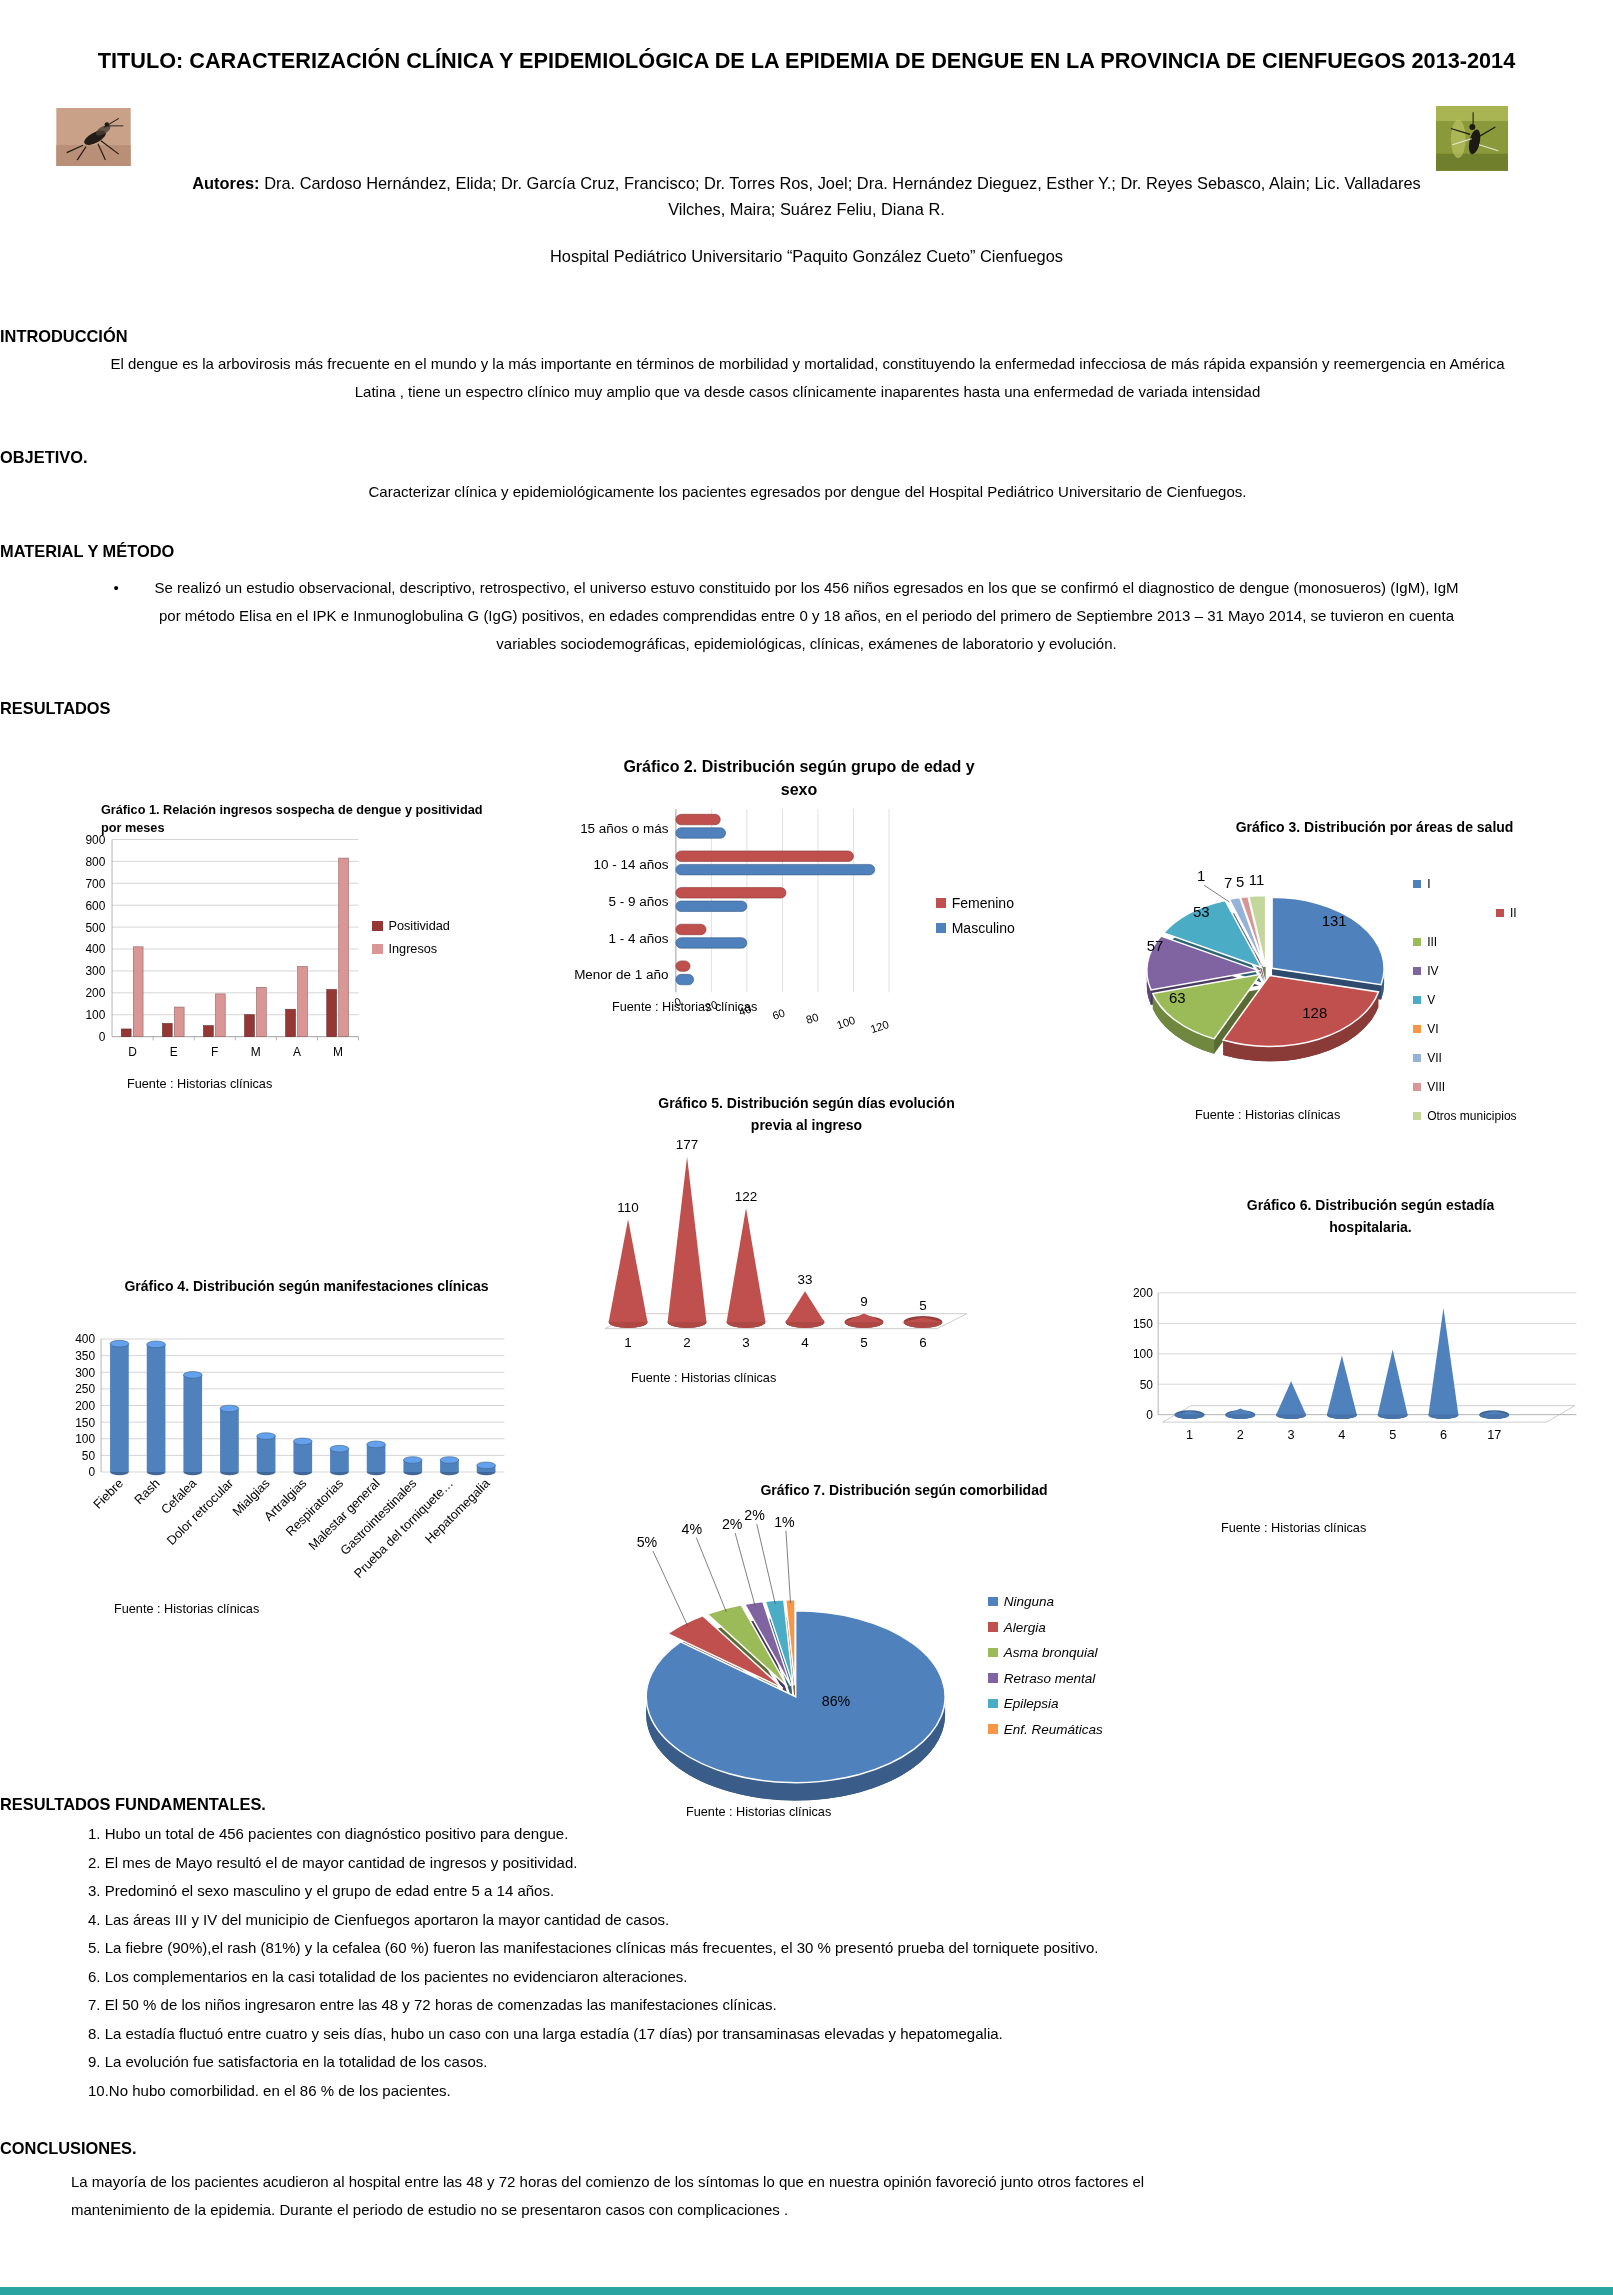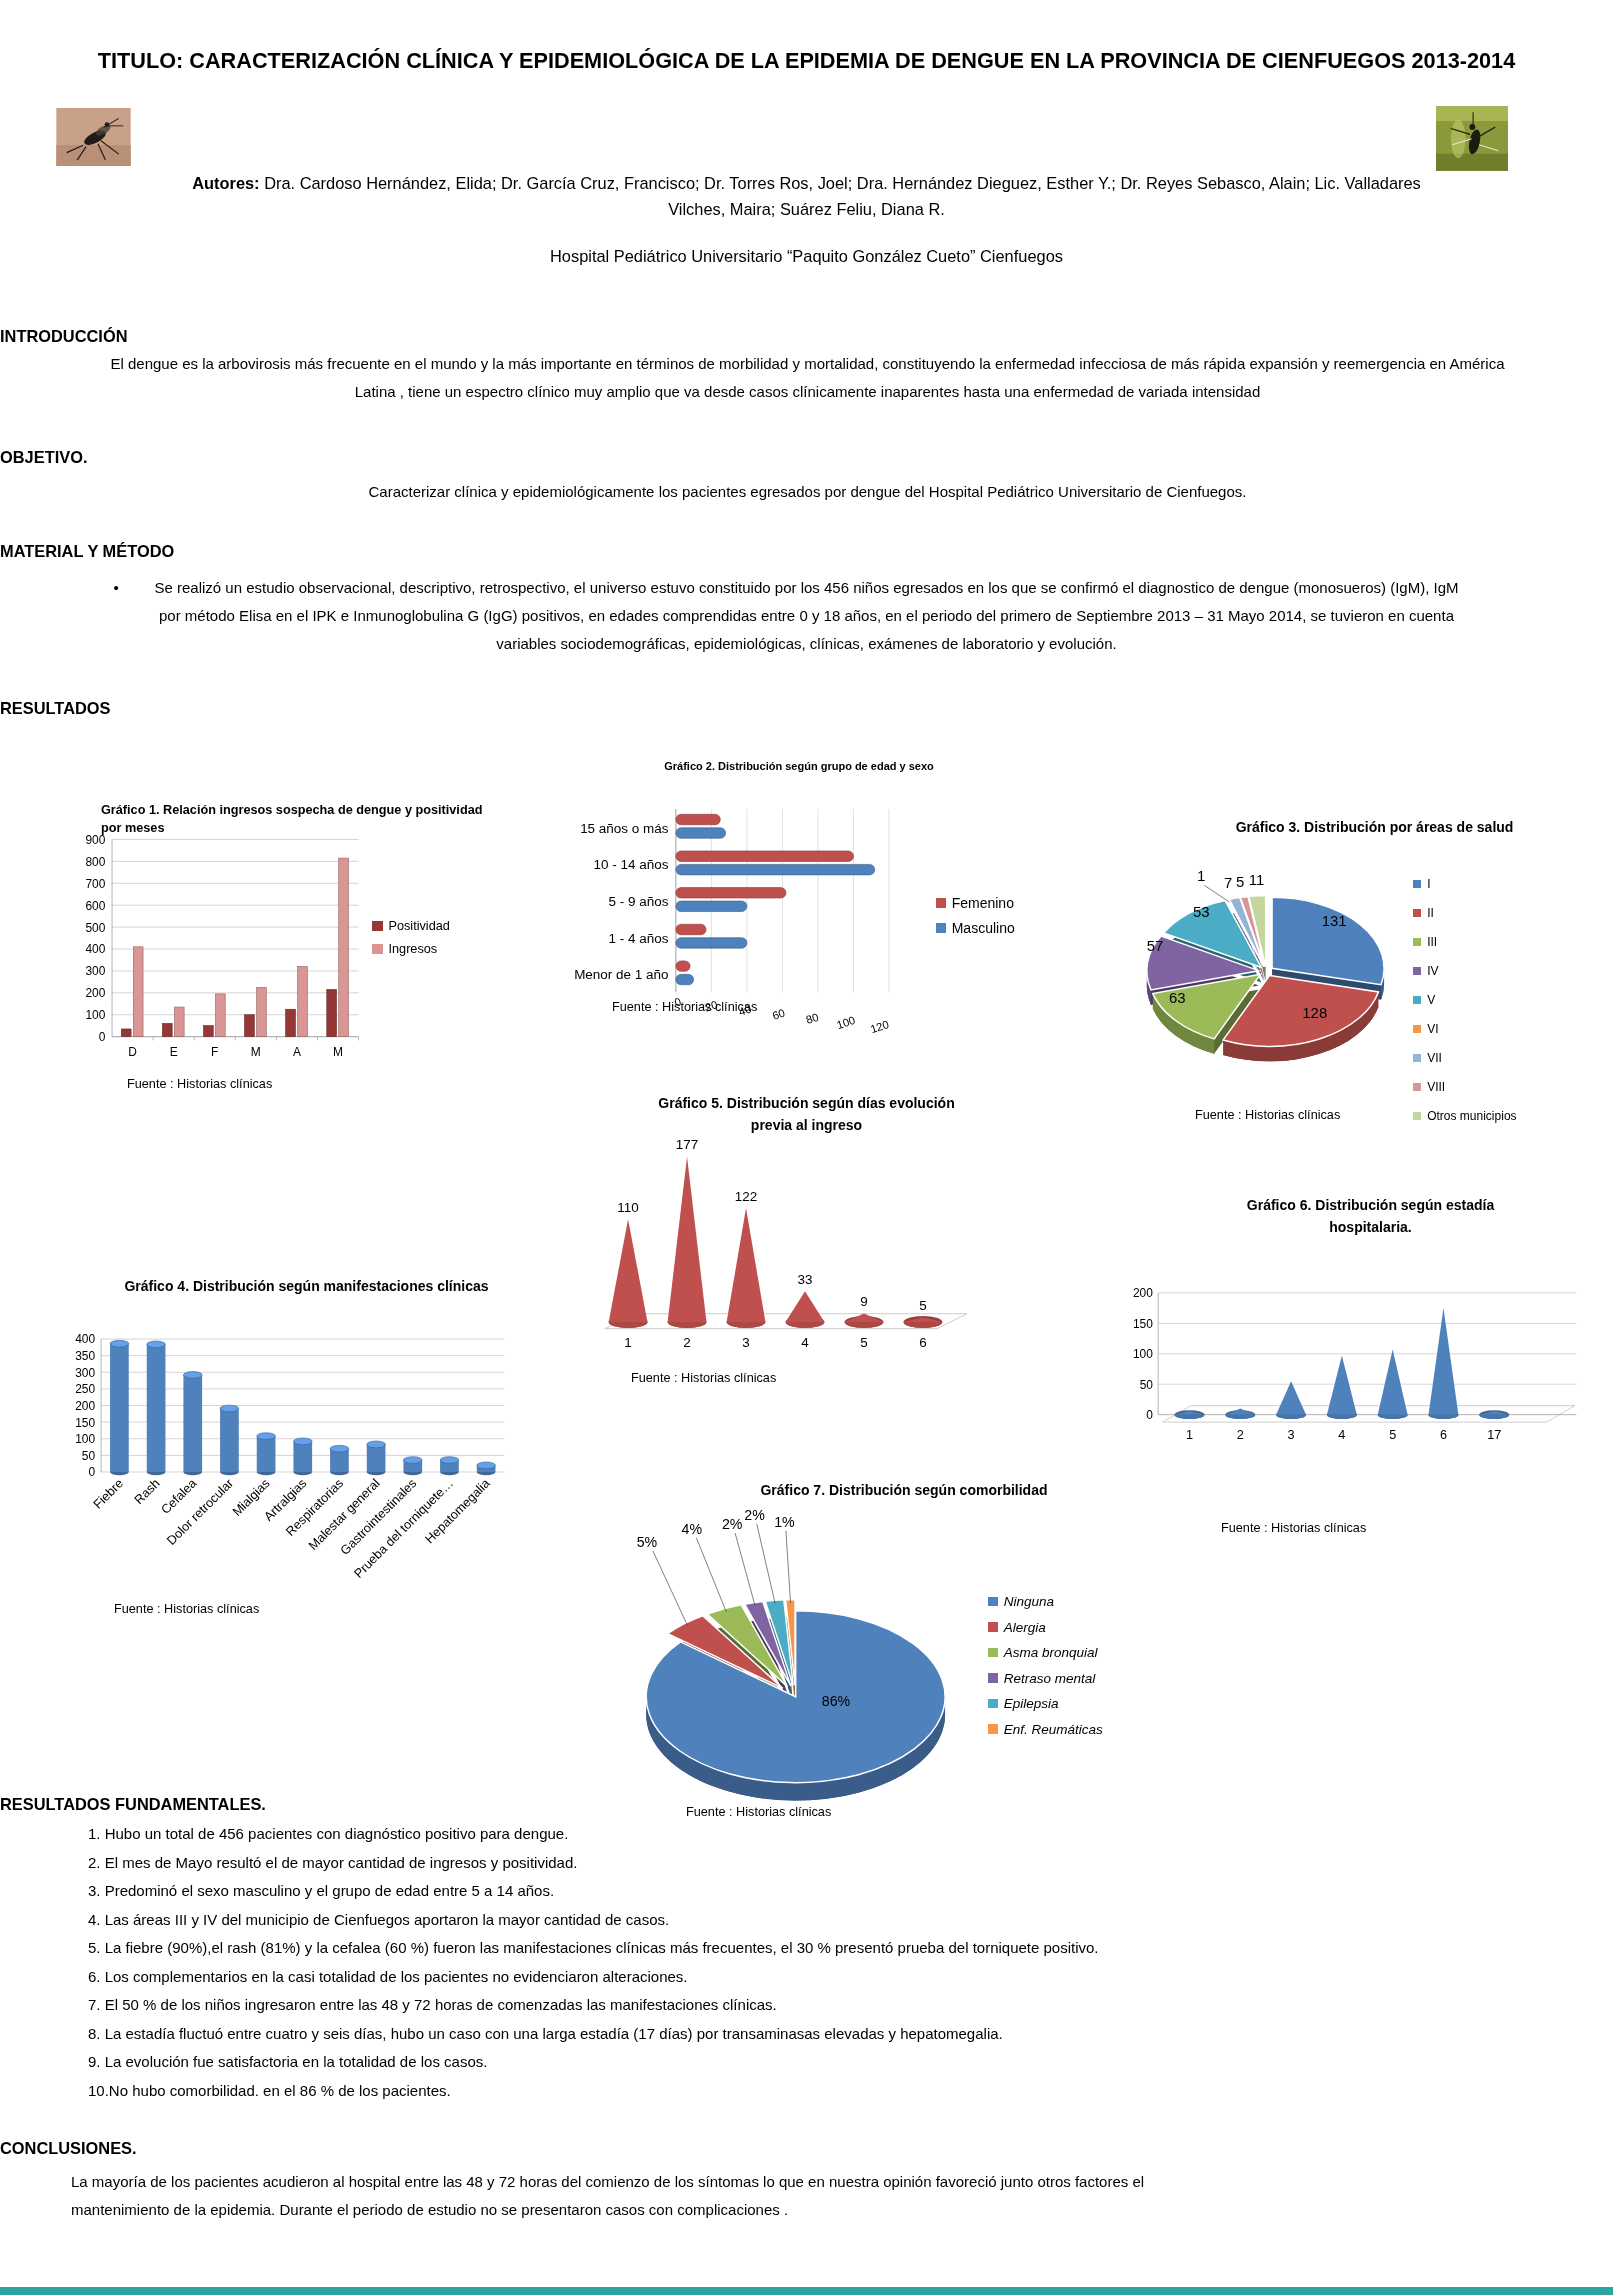--- a/index.html
+++ b/index.html
@@ -139,21 +139,21 @@
           <span>Positividad</span>
         </div>
         <div class="legend-item" style="margin-bottom: 9px;">
           <span class="sw" style="width: 10.5px; height: 10.5px; background: rgb(217, 150, 148);"></span>
           <span>Ingresos</span>
         </div>
       </div>
     </div>
 
   <div class="chart" style="left:545px;top:749px;width:516px;height:291px">
-    <div class="chart-title" style="left:67px;top:6px;width:374px;font-size:11px;line-height:23px">Gráfico  2. Distribución  según grupo de edad y sexo</div>
+    <div class="chart-title" style="left:67px;top:6px;width:374px;font-size:16px;line-height:23px">Gráfico  2. Distribución  según grupo de edad y sexo</div>
     <div class="fuente" style="left:67px;top:251px">Fuente : Historias clínicas</div>
   <svg width="516" height="232" style="top:54px" viewBox="0 0 690 310">
         <line x1="175" y1="8" x2="175" y2="253" stroke="#d6d6d6"></line>
         <line x1="222.5" y1="8" x2="222.5" y2="253" stroke="#d6d6d6"></line>
         <line x1="270" y1="8" x2="270" y2="253" stroke="#d6d6d6"></line>
         <line x1="317.5" y1="8" x2="317.5" y2="253" stroke="#d6d6d6"></line>
         <line x1="365" y1="8" x2="365" y2="253" stroke="#d6d6d6"></line>
         <line x1="412.5" y1="8" x2="412.5" y2="253" stroke="#d6d6d6"></line>
         <line x1="460" y1="8" x2="460" y2="253" stroke="#d6d6d6"></line>
         <line x1="175" y1="8" x2="175" y2="253" stroke="#9a9a9a"></line>
@@ -227,21 +227,21 @@
         <text x="78" y="64" font-size="20" fill="#000" text-anchor="middle">1</text>
         <text x="114" y="74" font-size="20" fill="#000" text-anchor="middle">7</text>
         <text x="130" y="72" font-size="20" fill="#000" text-anchor="middle">5</text>
         <text x="152" y="70" font-size="20" fill="#000" text-anchor="middle">11</text>
       </svg>
       <div class="legend" style="left: 270px; top: 66px; font-size: 12px;">
         <div class="legend-item" style="margin-bottom: 15px;">
           <span class="sw" style="width: 8.2px; height: 8.2px; background: rgb(79, 129, 189);"></span>
           <span>I</span>
         </div>
-        <div class="legend-item" style="margin-bottom: 15px;">
+        <div class="legend-item" style="margin-bottom: 15px; justify-content: flex-end;">
           <span class="sw" style="width: 8.2px; height: 8.2px; background: rgb(192, 80, 77);"></span>
           <span>II</span>
         </div>
         <div class="legend-item" style="margin-bottom: 15px;">
           <span class="sw" style="width: 8.2px; height: 8.2px; background: rgb(155, 187, 89);"></span>
           <span>III</span>
         </div>
         <div class="legend-item" style="margin-bottom: 15px;">
           <span class="sw" style="width: 8.2px; height: 8.2px; background: rgb(128, 100, 162);"></span>
           <span>IV</span>

